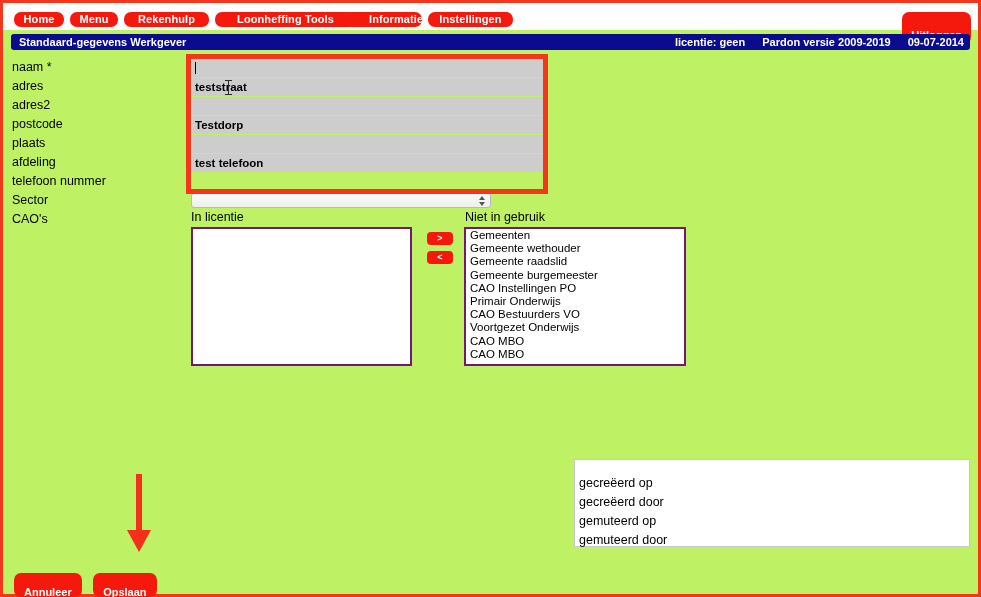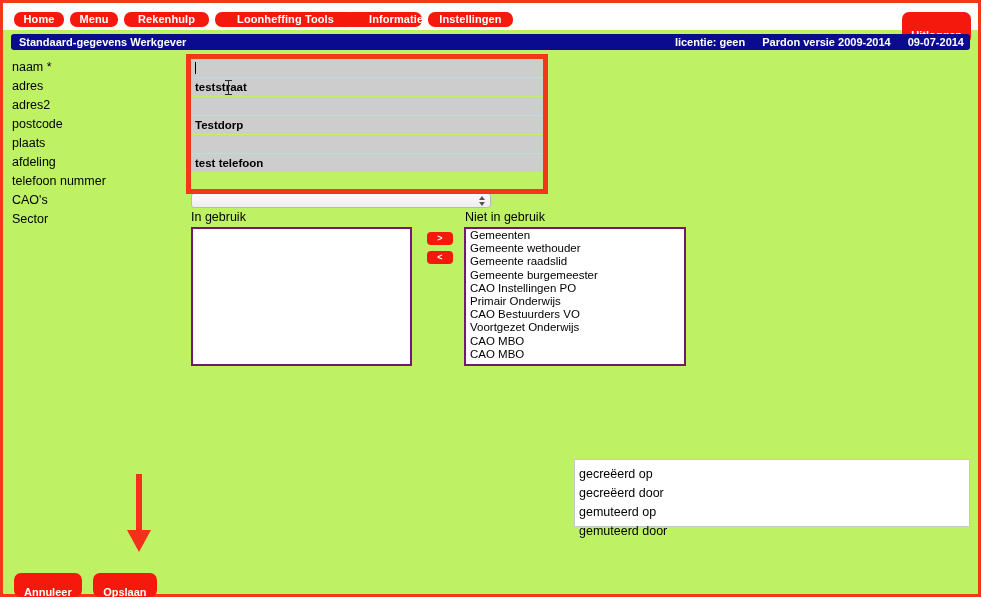--- a/index.html
+++ b/index.html
@@ -238,25 +238,25 @@
     line-height: 13px;
     margin-bottom: 6px;
   }
 
   
   .metabox {
     position: absolute;
     left: 571px;
     top: 456px;
     width: 396px;
-    height: 68px;
+    height: 88px;
     border: 1px solid #c9c9c9;
     background: #ffffff;
     box-sizing: border-box;
-    padding: 5px 0 0 4px;
+    padding: 14px 0 0 4px;
   }
   .metabox .mrow {
     font-size: 12.5px;
     line-height: 19px;
     height: 19px;
     color: #000000;
     white-space: nowrap;
   }
 
   
@@ -314,35 +314,35 @@
     <div class="navbtn" style="left:212px;width:141px;">Loonheffing Tools</div>
     <div class="navbtn" style="left:342px;width:77px;padding-left:24px;">Informatie</div>
     <div class="navbtn" style="left:425px;width:85px;">Instellingen</div>
     <div class="logout">Uitloggen</div>
   </div>
 
   <div class="titlebar">
     <div class="tleft">Standaard-gegevens Werkgever</div>
     <div class="tright">
       <span>licentie: geen</span>
-      <span>Pardon versie 2009-2014</span>
+      <span>Pardon versie 2009-2019</span>
       <span>09-07-2014</span>
     </div>
   </div>
 
   <div class="labels">
     <div class="lbl">naam *</div>
     <div class="lbl">adres</div>
     <div class="lbl">adres2</div>
     <div class="lbl">postcode</div>
     <div class="lbl">plaats</div>
     <div class="lbl">afdeling</div>
     <div class="lbl">telefoon nummer</div>
+    <div class="lbl">Sector</div>
     <div class="lbl">CAO's</div>
-    <div class="lbl">Sector</div>
   </div>
 
   <div class="inputs">
     <div class="fld empty">
         <span class="caret"></span>
       </div>
     <div class="fld">teststraat</div>
     <div class="fld"></div>
     <div class="fld">Testdorp</div>
     <div class="fld"></div>
@@ -358,21 +358,21 @@
   </div>
 
   <div class="sector-select">
     <span></span>
     <span class="stepper">
       <span class="ar up"></span>
         <span class="ar dn"></span>
     </span>
   </div>
 
-  <div class="listhdr left">In gebruik</div>
+  <div class="listhdr left">In licentie</div>
   <div class="listhdr right">Niet in gebruik</div>
 
   <div class="listbox left"></div>
 
   <div class="xferbtns">
     <div class="xferbtn">&gt;</div>
     <div class="xferbtn">&lt;</div>
   </div>
 
   <div class="listbox right">

